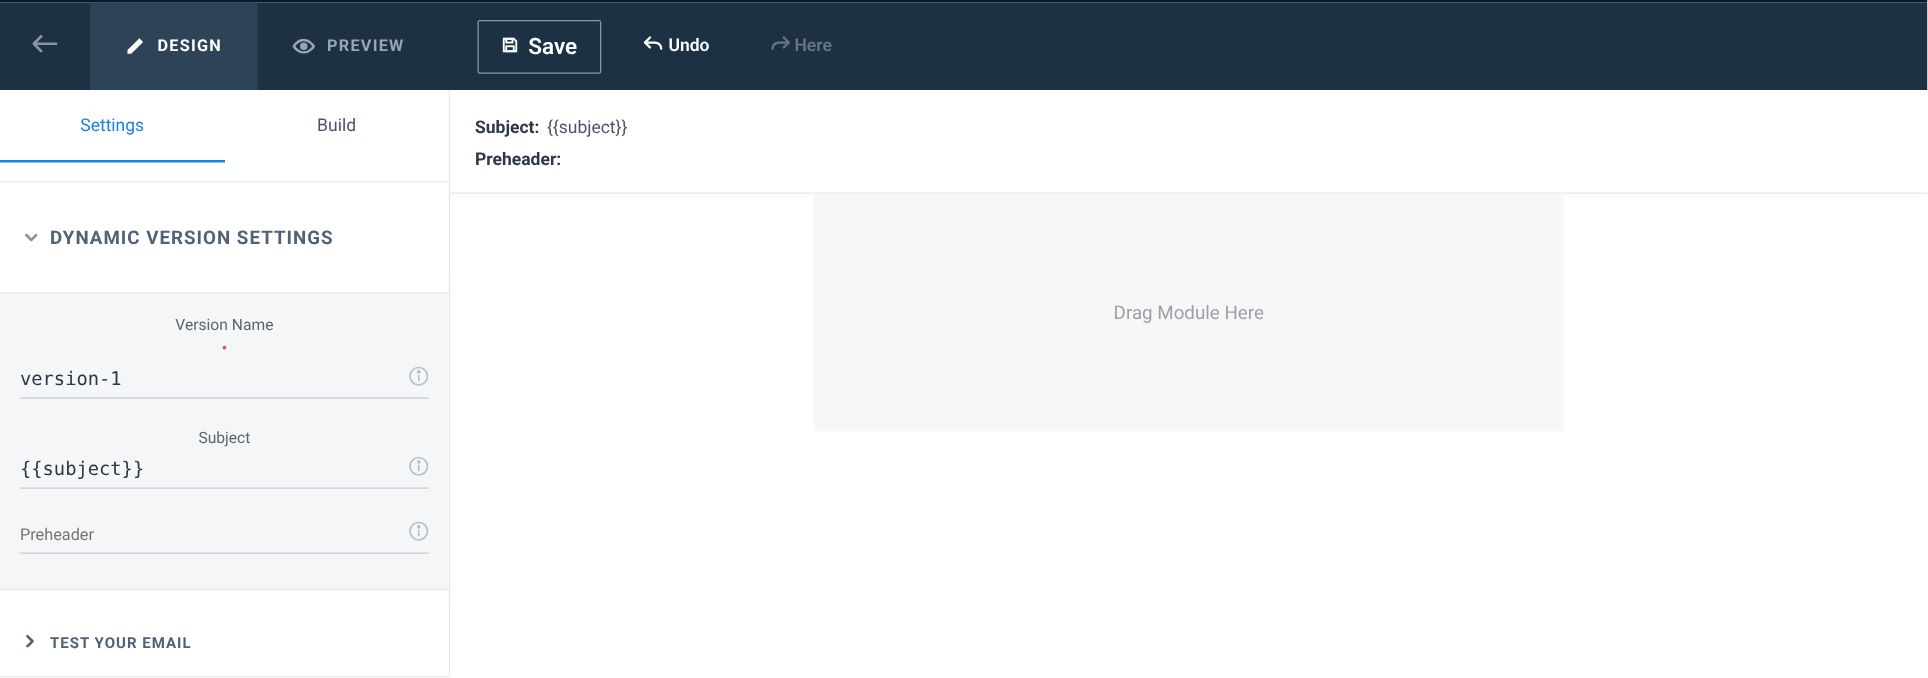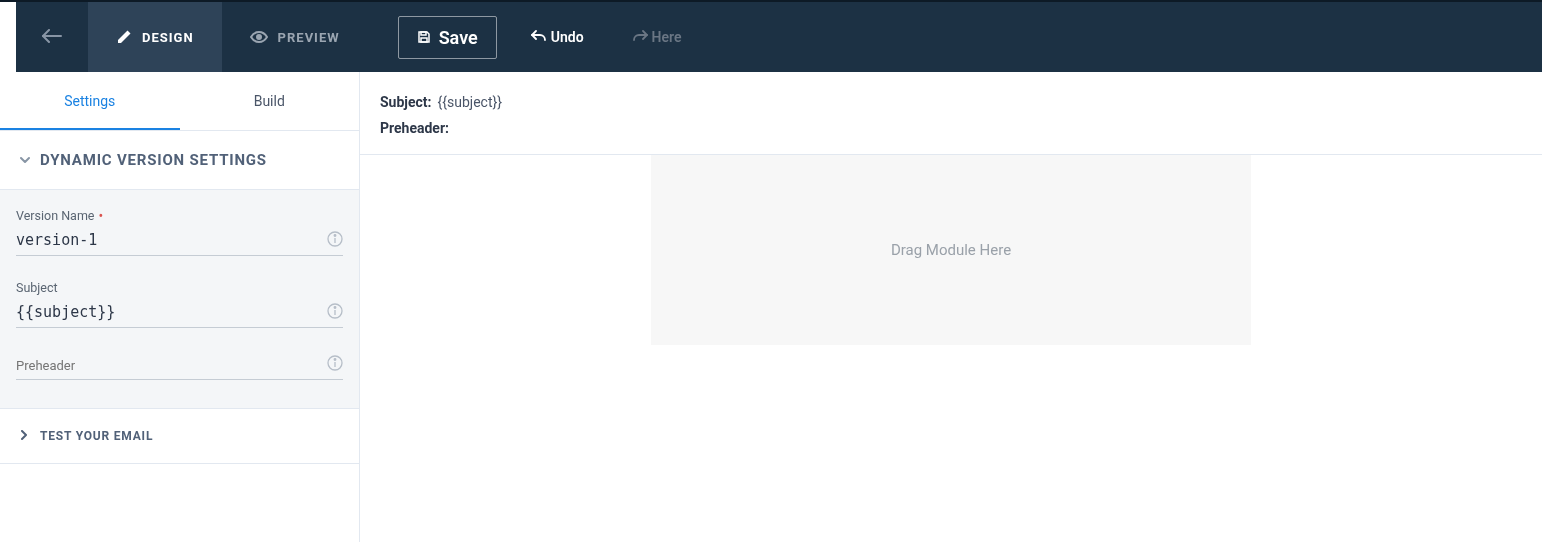--- a/index.html
+++ b/index.html
@@ -29,21 +29,21 @@
     top: 0; left: 0; right: 0; height: 2px;
     background: #0d1a26;
   }
   .topbar {
     display: flex;
     align-items: stretch;
     height: 70px;
     background: var(--navy);
     color: #fff;
     position: absolute;
-    top: 2px; left: 0; right: 0; margin-left: 16px;
+    top: 2px; left: 0; right: 0;
   }
   .topbar .back {
     width: 72px;
     display: flex; align-items: center; justify-content: center;
     color: #8895a5;
   }
   .topbar .tab {
     display: flex; align-items: center; justify-content: center;
     gap: 10px;
     padding: 0 28px;
@@ -86,20 +86,21 @@
   .body-area {
     position: absolute;
     top: 72px; left: 0; right: 0; bottom: 0;
     display: flex;
   }
   .sidebar {
     width: 360px;
     border-right: 1px solid var(--border);
     display: flex; flex-direction: column;
     background: #fff;
+    justify-content: space-between;
   }
   .subtabs {
     display: flex;
     height: 58px;
   }
   .subtab {
     flex: 1;
     display: flex; align-items: center; justify-content: center;
     font-size: 14px;
     color: #4a5568;
@@ -139,21 +140,21 @@
   }
   .field {
     margin-bottom: 24px;
     position: relative;
   }
   .field:last-child { margin-bottom: 0; }
   .field-label {
     font-size: 12.5px;
     color: #5a6572;
     margin-bottom: 2px;
-    display: flex; align-items: center; gap: 4px;
+    display: flex; align-items: center; gap: 4px; flex-direction: column;
   }
   .req-dot { color: #d9534f; font-size: 14px; line-height: 1; }
   .field-input {
     width: 100%;
     border: none;
     border-bottom: 1px solid #c5ccd4;
     background: transparent;
     font-family: ui-monospace, SFMono-Regular, "SF Mono", Menlo, Consolas, monospace;
     font-size: 15px;
     padding: 6px 28px 6px 0;

